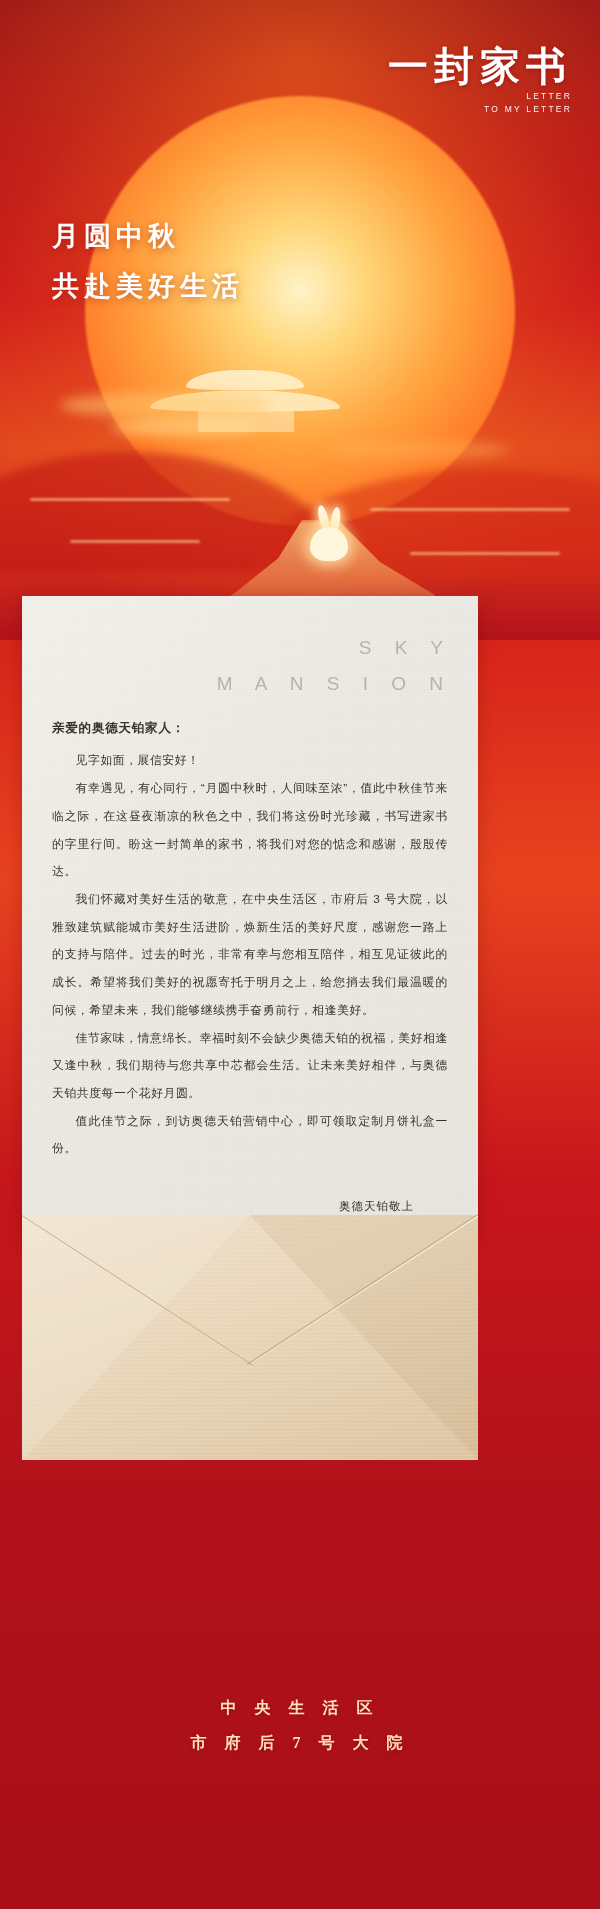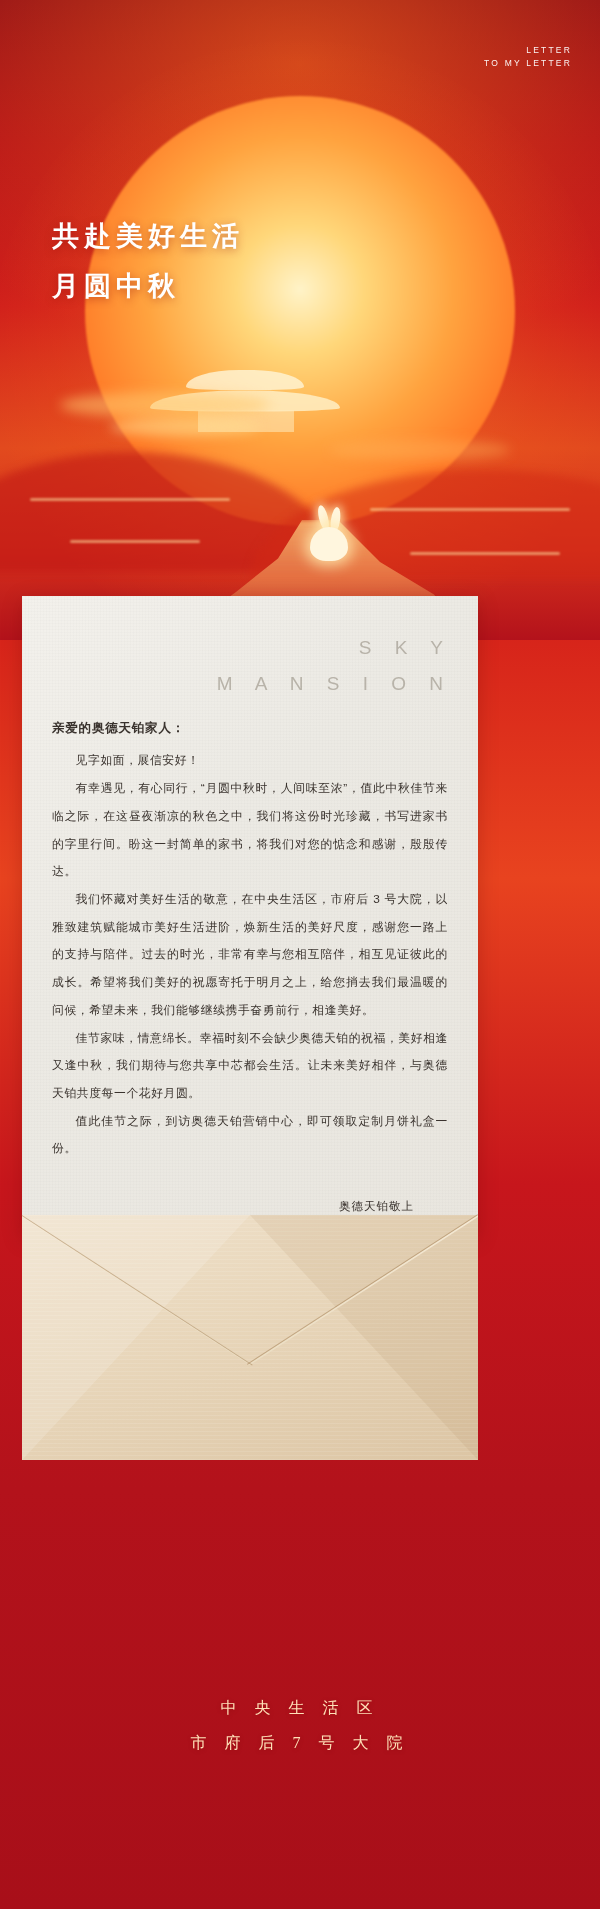--- a/index.html
+++ b/index.html
@@ -305,21 +305,21 @@
     top: 1690px;
     width: 600px;
     text-align: center;
     color: #ffe0b8;
   }
   .footer div {
     font-family: "Liberation Serif", serif;
     font-size: 16px;
     letter-spacing: 7px;
     line-height: 2.2;
-    font-weight: 400;
+    font-weight: 700;
     text-shadow: 0 1px 4px rgba(120,0,0,0.4);
   }
 </style>
 </head>
 <body>
 
 <div class="poster">
 
   <div class="hero">
     <div class="hero-bg"></div>
@@ -345,27 +345,28 @@
     <div class="water-line w3"></div>
     <div class="water-line w4"></div>
 
     <div class="rabbit">
       <div class="ear l"></div>
       <div class="ear r"></div>
       <div class="body"></div>
     </div>
 
     <div class="logo">
+      <div class="logo-cn">一封家书</div>
       <div class="logo-en">LETTER</div>
       <div class="logo-en">TO MY LETTER</div>
     </div>
 
     <div class="headline">
+      <div>月圆中秋</div>
       <div>共赴美好生活</div>
-      <div>月圆中秋</div>
     </div>
   </div>
 
   <div class="letter">
     <div class="brand">
       <div>S K Y</div>
       <div>M A N S I O N</div>
     </div>
 
     <div class="letter-body">

